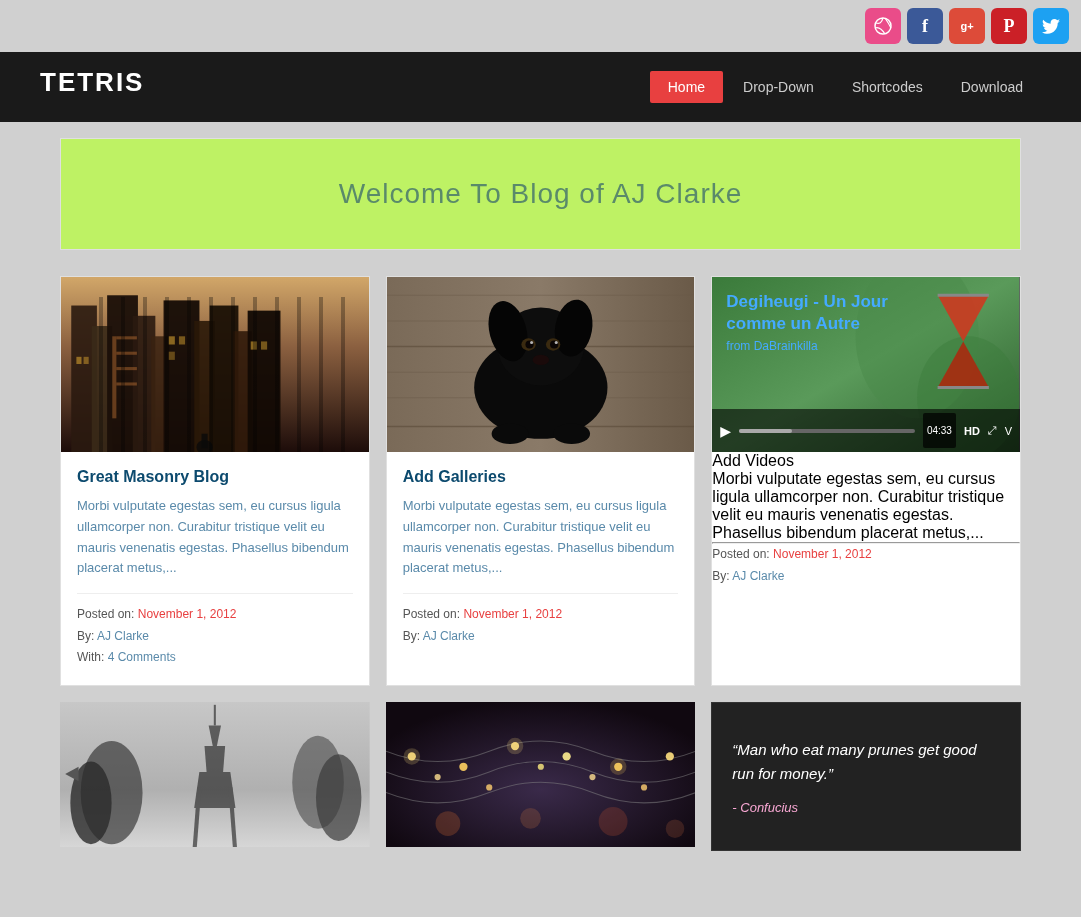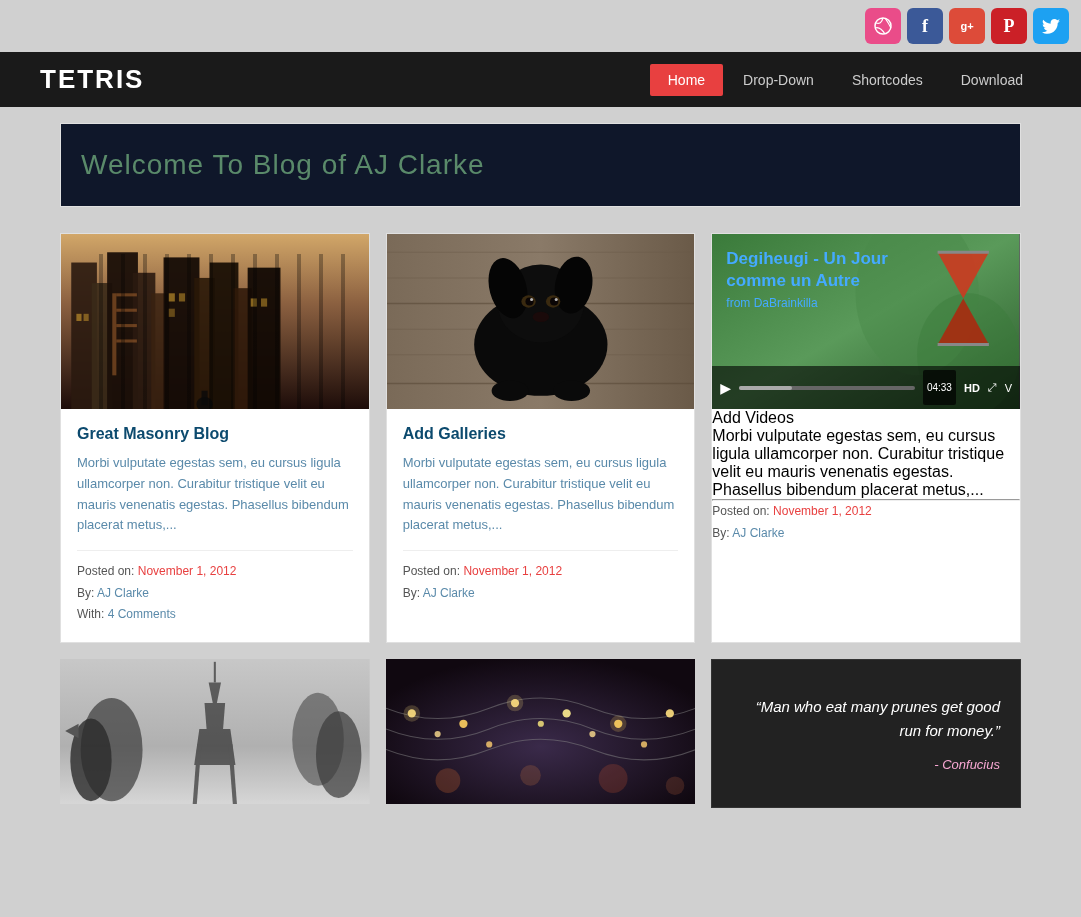--- a/index.html
+++ b/index.html
@@ -31,24 +31,23 @@
     }
     .social-icon.dribbble { background: #ea4c89; }
     .social-icon.facebook { background: #3b5998; }
     .social-icon.google-plus { background: #dd4b39; }
     .social-icon.pinterest { background: #cb2027; }
     .social-icon.twitter { background: #1da1f2; }
 
     
     .header {
       background: #1a1a1a;
-      padding: 8px 40px;
-      display: flex;
-      align-items: center;
-      height: 55px;
+      padding: 15px 40px;
+      display: flex;
+      height: 70px;
     }
     .site-title {
       color: white;
       font-size: 26px;
       font-weight: bold;
       letter-spacing: 2px;
       flex: 1;
     }
     .nav {
       display: flex;
@@ -63,23 +62,23 @@
       text-decoration: none;
     }
     .nav-item.active {
       background: #e84040;
       color: white;
       border-radius: 2px;
     }
 
     
     .welcome-banner {
-      background: #0f172a;
-      text-align: left;
-      padding: 25px 20px;
+      background: #bef264;
+      text-align: center;
+      padding: 39px 20px;
       margin: 16px 60px;
       border: 1px solid #e0e0e0;
     }
     .welcome-banner h1 {
       font-size: 28px;
       font-weight: 300;
       color: #5a8a6a;
       letter-spacing: 1px;
     }
 
@@ -489,21 +488,21 @@
           <div>
             <span class="label">By:</span>
             <span class="value-blue">AJ Clarke</span>
           </div>
         </div>
       </div>
     </div>
 
   </div>
 
-  <div class="bottom-row" style="margin-top:16px;text-align:right;">
+  <div class="bottom-row" style="margin-top:16px;">
 
     <div class="partial-card">
       <svg width="100%" height="145" viewBox="0 0 300 145" preserveAspectRatio="xMidYMid slice">
         <defs>
           <linearGradient id="fogGrad" x1="0" y1="0" x2="0" y2="1">
             <stop offset="0%" stop-color="#c8c8c8"></stop>
             <stop offset="60%" stop-color="#b0b0b0"></stop>
             <stop offset="100%" stop-color="#d8d8d8"></stop>
           </linearGradient>
         </defs>

